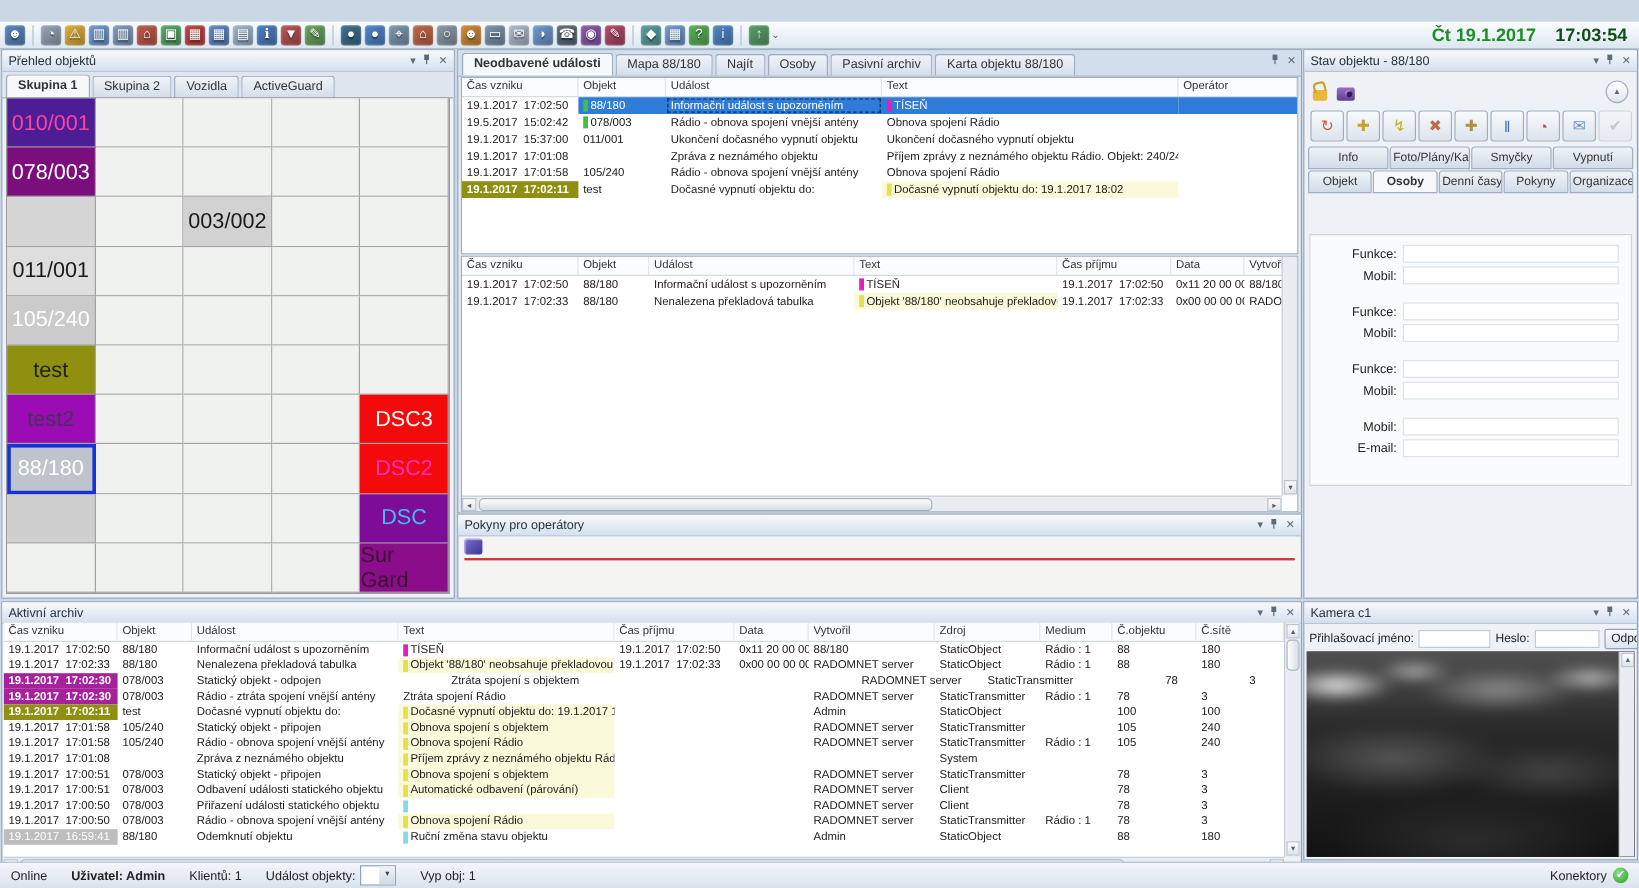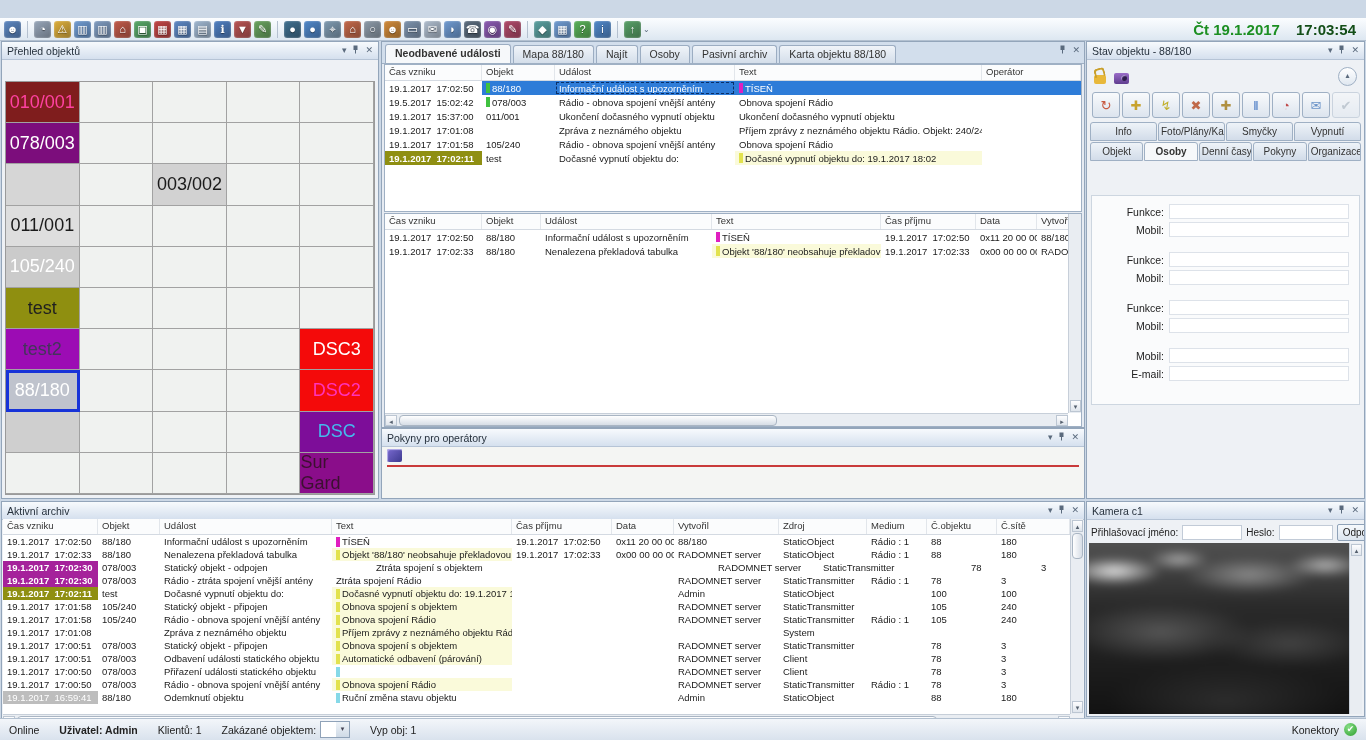--- a/index.html
+++ b/index.html
@@ -188,22 +188,28 @@
       <span>Přehled objektů</span>
       <span class="pctl">
         <span class="pc">▾</span>
         <span class="pc pin"><svg width="7" height="9" viewBox="0 0 7 9">
               <rect x="1.5" y="0.5" width="4" height="4.5" fill="#5a6a7d"></rect>
               <rect x="3" y="5" width="1" height="3.5" fill="#5a6a7d"></rect>
             </svg></span>
         <span class="pc">✕</span>
       </span>
     </div>
+    <div class="tabsrow" id="objtabs" style="background:#dfe6ef;border-bottom:1px solid #9fb0c4;">
+        <div class="tab act">Skupina 1</div>
+        <div class="tab">Skupina 2</div>
+        <div class="tab">Vozidla</div>
+        <div class="tab">ActiveGuard</div>
+      </div>
     <div id="objgrid">
-        <div class="gcell" style="background: #7f1d1d; color: rgb(255, 65, 161);">010/001</div>
+        <div class="gcell" style="background: #4c1d95; color: rgb(255, 65, 161);">010/001</div>
         <div class="gcell"></div>
         <div class="gcell"></div>
         <div class="gcell"></div>
         <div class="gcell"></div>
         <div class="gcell" style="background: rgb(124, 13, 124); color: rgb(255, 255, 255);">078/003</div>
         <div class="gcell"></div>
         <div class="gcell"></div>
         <div class="gcell"></div>
         <div class="gcell"></div>
         <div class="gcell" style="background: rgb(214, 214, 214); color: rgb(0, 0, 0);"></div>
@@ -691,21 +697,21 @@
         <div class="varrow">▴</div>
       </div>
     </div>
   </div>
 
   <div class="statusbar">
     <span class="sbitem">Online</span>
     <span class="sbitem sbbold">Uživatel: Admin</span>
     <span class="sbitem">Klientů: 1</span>
     <span class="sbitem">
-      <span>Zakázané objektem:</span>
+      <span>Událost objekty:</span>
       <span class="combo">
           <span class="ca">▾</span>
         </span>
     </span>
     <span class="sbitem">Vyp obj: 1</span>
     <span class="konn">
       <span>Konektory</span>
       <span class="greenok">✔</span>
     </span>
   </div>

